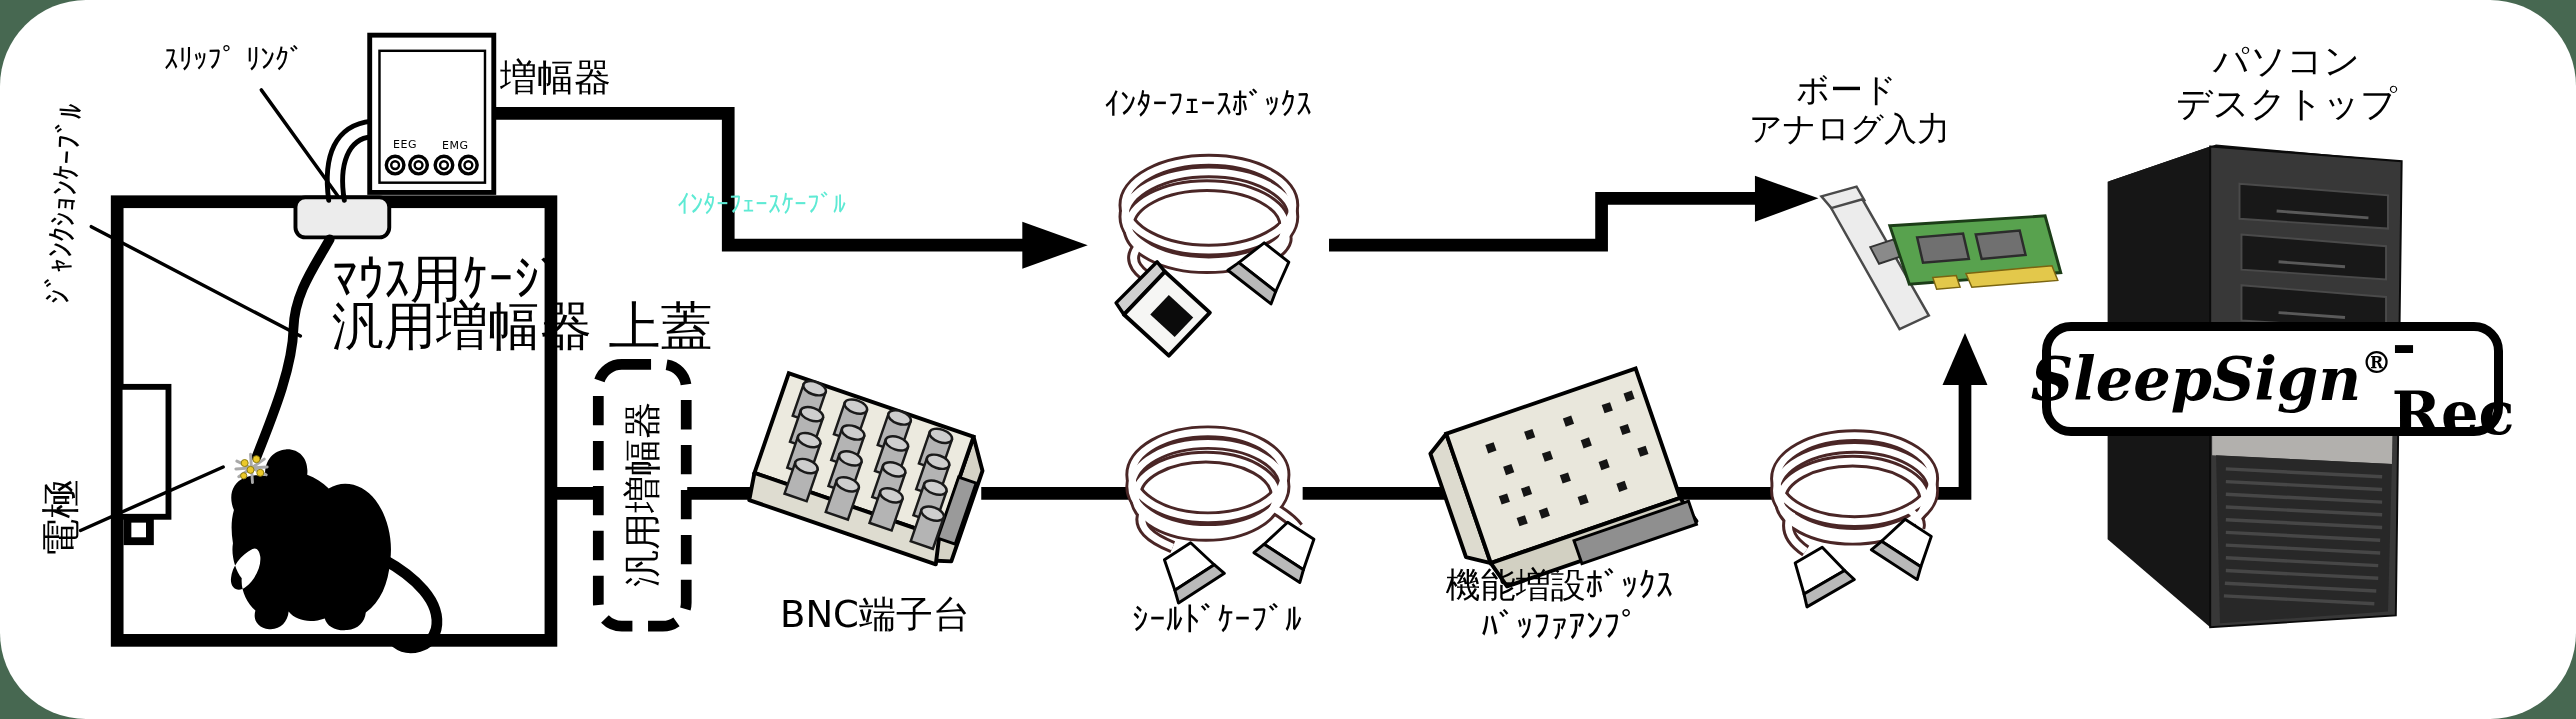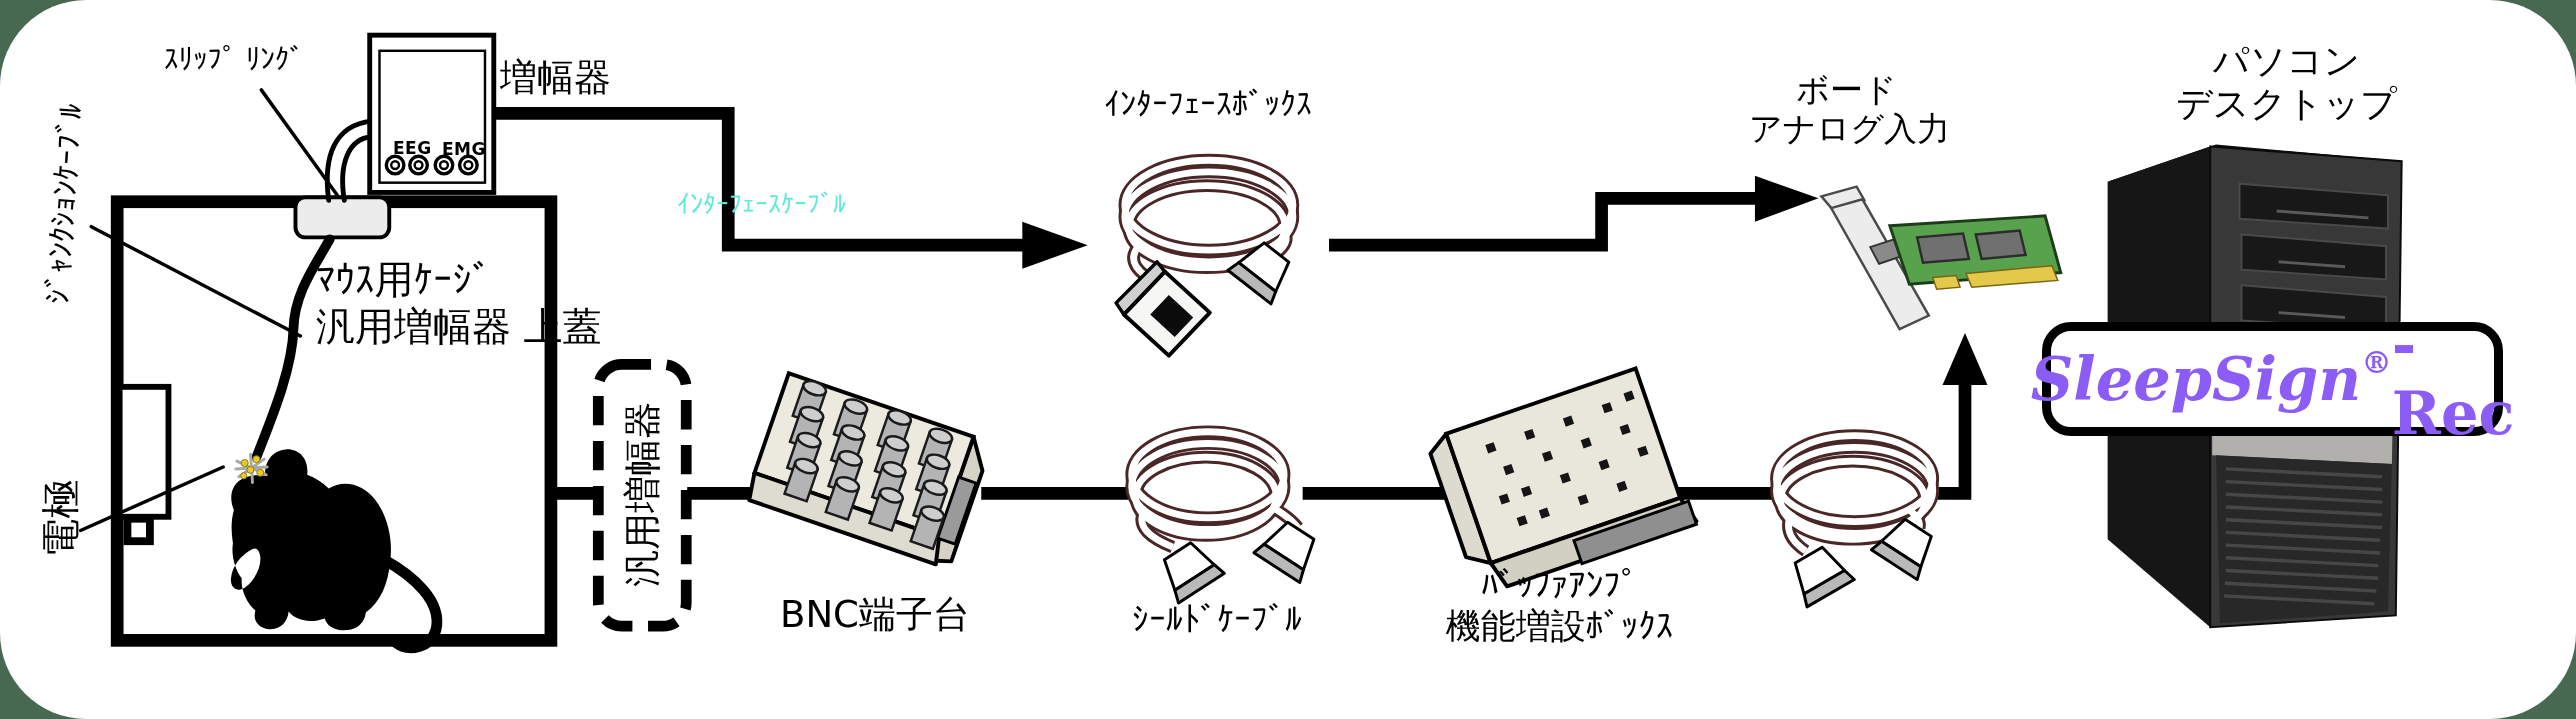--- a/index.html
+++ b/index.html
@@ -8,25 +8,25 @@
   #panel{position:absolute;left:0;top:0;width:2576px;height:719px;background:#ffffff;border-radius:86px;}
   svg.diagram{position:absolute;left:0;top:0;z-index:1;}
   .lbl{position:absolute;z-index:2;color:#000;white-space:nowrap;line-height:1.15;}
   .lbl.gray{color:#5eead4;}
   .rot{transform:rotate(-90deg);}
   .rot86{transform:rotate(-86deg);}
   .ctr{text-align:center;}
   #sleepsign-box{position:absolute;z-index:3;left:2042px;top:322px;width:461px;height:114px;
      background:#fff;border:9.8px solid #000;border-radius:29px;box-sizing:border-box;
      display:flex;align-items:center;justify-content:center;
-     font-family:"DejaVu Serif",serif;font-weight:bold;font-size:59px;color:#8b5cf6;}
+     font-family:"DejaVu Serif",serif;font-weight:bold;font-size:59px;color:#000000;}
   #sleepsign-box .ss-name{font-style:italic;}
   #sleepsign-box .ss-reg{font-style:italic;font-size:0.52em;vertical-align:super;line-height:0;position:relative;top:-0.55em;}
   #sleepsign-box .ss-suffix{font-style:normal;}
-  .tiny{font-weight:bold;font-size:17px;letter-spacing:0.5px;}
+  .tiny{font-weight:normal;font-size:11px;letter-spacing:0.5px;}
 </style>
 </head>
 <body>
 
 <div id="stage">
  <div id="panel"></div>
 
  <svg class="diagram" width="2576" height="719" viewBox="0 0 2636 736">
 
   <g>
@@ -315,21 +315,21 @@
     </g>
   </g>
  </svg>
 
  <div class="lbl" style="left:164px;top:43px;font-size:29px">ｽﾘｯﾌﾟ ﾘﾝｸﾞ</div>
 
  <div class="lbl" style="left:500px;top:57px;font-size:37px">増幅器</div>
 
  <div class="lbl rot86" style="left:-57px;top:186px;width:244px;font-size:31px;text-align:center">ｼﾞｬﾝｸｼｮﾝｹｰﾌﾞﾙ</div>
 
- <div class="lbl" style="left:316px;top:256px;font-size:39px;line-height:47px">
+ <div class="lbl" style="left:332px;top:256px;font-size:52px;line-height:47px">
    <div>ﾏｳｽ用ｹｰｼﾞ</div>
    <div>汎用増幅器 上蓋</div>
  </div>
 
  <div class="lbl rot" style="left:16.6px;top:496px;width:88px;font-size:39px;text-align:center">電極</div>
 
  <div class="lbl tiny" style="left:393px;top:139px">EEG</div>
  <div class="lbl tiny" style="left:442px;top:140px">EMG</div>
 
  <div class="lbl gray" style="left:677px;top:190px;font-size:26px">ｲﾝﾀｰﾌｪｰｽｹｰﾌﾞﾙ</div>
@@ -346,22 +346,22 @@
    <div>デスクトップ</div>
  </div>
 
  <div class="lbl rot" style="left:516px;top:473px;width:254px;font-size:37px;text-align:center">汎用増幅器</div>
 
  <div class="lbl" style="left:780px;top:594px;font-size:37px">BNC端子台</div>
 
  <div class="lbl" style="left:1132px;top:600px;font-size:34px">ｼｰﾙﾄﾞｹｰﾌﾞﾙ</div>
 
  <div class="lbl ctr" style="left:1413px;top:565px;width:293px;font-size:35px;line-height:41px">
+   <div>機能増設ﾎﾞｯｸｽ</div>
    <div>ﾊﾞｯﾌｧｱﾝﾌﾟ</div>
-   <div>機能増設ﾎﾞｯｸｽ</div>
  </div>
 
  <div id="sleepsign-box">
    <span class="ss-name">SleepSign</span>
       <span class="ss-reg">®</span>
       <span class="ss-suffix">-Rec</span>
  </div>
 </div>
 
 

